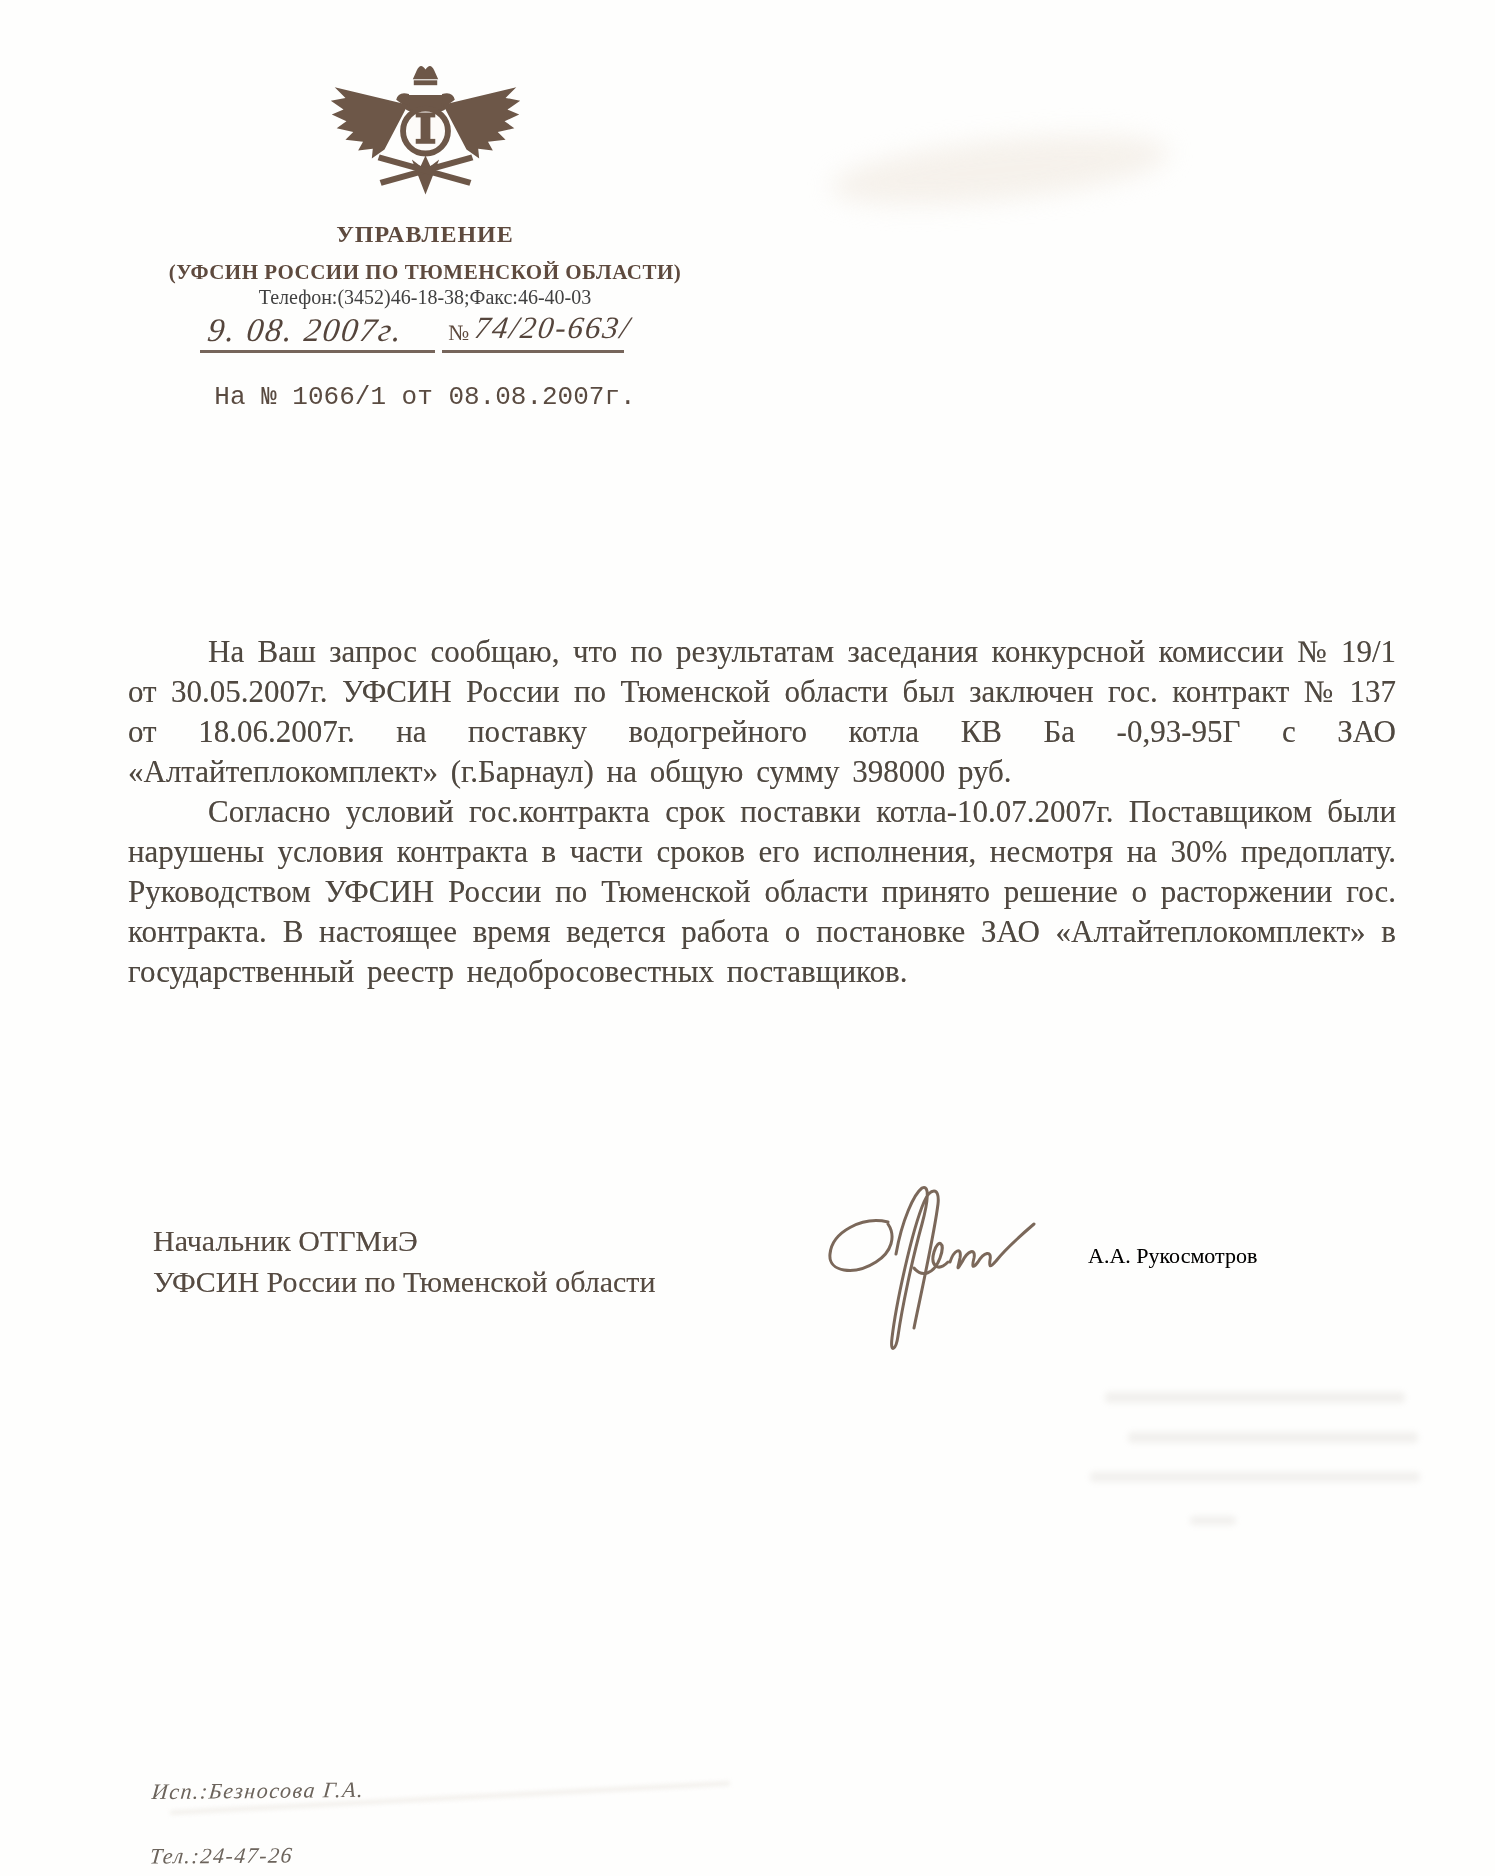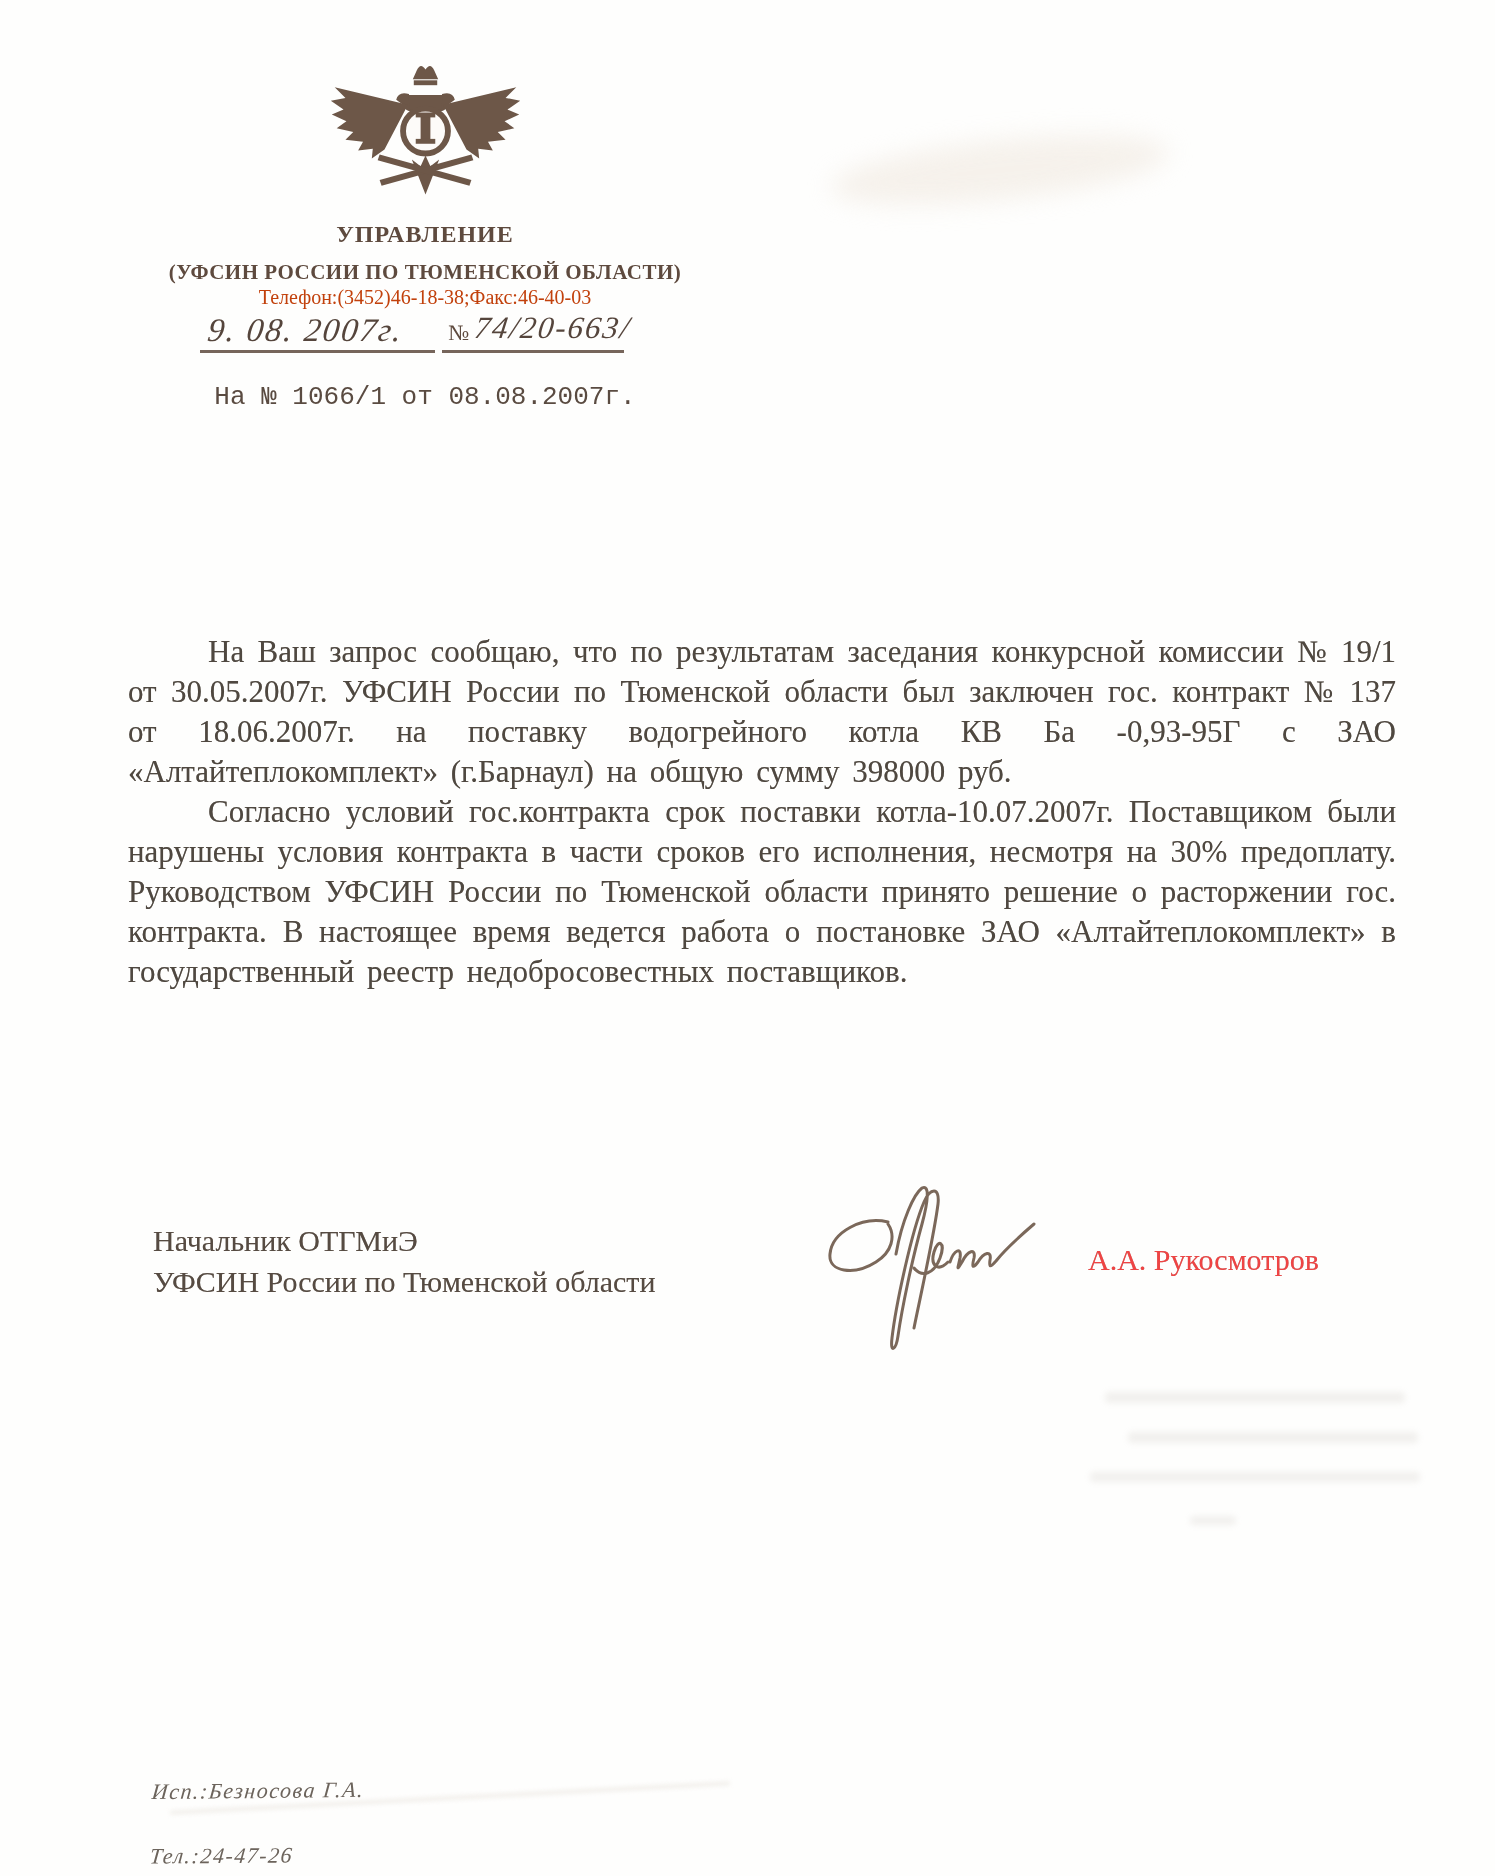--- a/index.html
+++ b/index.html
@@ -14,21 +14,21 @@
   .letterhead{
     position:absolute;left:130px;top:60px;width:590px;
     text-align:center;color:#5e4a3e;
   }
   .emblem-wrap{height:150px;display:flex;justify-content:center;align-items:flex-start;}
   .lh-agency{font-weight:bold;font-size:29px;line-height:34px;letter-spacing:1.5px;margin-top:6px;
     text-shadow:0 0 1px rgba(94,74,62,.45);}
   .lh-division{font-weight:bold;font-size:24px;line-height:28px;margin-top:10px;letter-spacing:1px;}
   .lh-abbr{font-weight:bold;font-size:21px;margin-top:12px;letter-spacing:.5px;}
   .lh-addr{font-size:20px;margin-top:10px;line-height:25px;color:#66544a;}
-  .lh-contacts{font-size:20px;line-height:25px;color:#c2410c;}
+  .lh-contacts{font-size:20px;line-height:25px;color:#404040;}
   .requisites{position:relative;height:46px;margin-top:2px;text-align:left;}
   .hand{
     font-style:italic;color:#55453c;
     transform:skewX(-8deg);
     letter-spacing:2px;
   }
   .hand-date{position:absolute;left:78px;top:0;font-size:33px;}
   .no-sign{position:absolute;left:318px;top:8px;font-size:22px;color:#5e4a3e;}
   .hand-number{position:absolute;left:345px;top:-2px;font-size:31px;}
   .uline{position:absolute;height:3px;background:#5e4a3e;opacity:.85;}
@@ -44,21 +44,21 @@
   }
   .body-text p{margin:0;text-indent:80px;word-spacing:5px;}
   
   .sig-titles{
     position:absolute;left:153px;top:1220px;
     font-size:30px;line-height:41px;color:#564b42;
     text-shadow:0 0 .6px rgba(86,75,66,.45);
   }
   .sig-name{
     position:absolute;left:1088px;top:1243px;
-    font-size:30px;color:#ef4444;
+    font-size:22px;color:#000000;
     text-shadow:0 0 .6px rgba(90,79,69,.45);
   }
   .signature-svg{position:absolute;left:792px;top:1158px;}
   
   .footer-exec{
     position:absolute;left:152px;top:1778px;
     font-size:22px;font-style:italic;color:#6c645c;
     transform:skewX(-6deg) rotate(-0.6deg);letter-spacing:1.5px;
   }
   .footer-phone{

